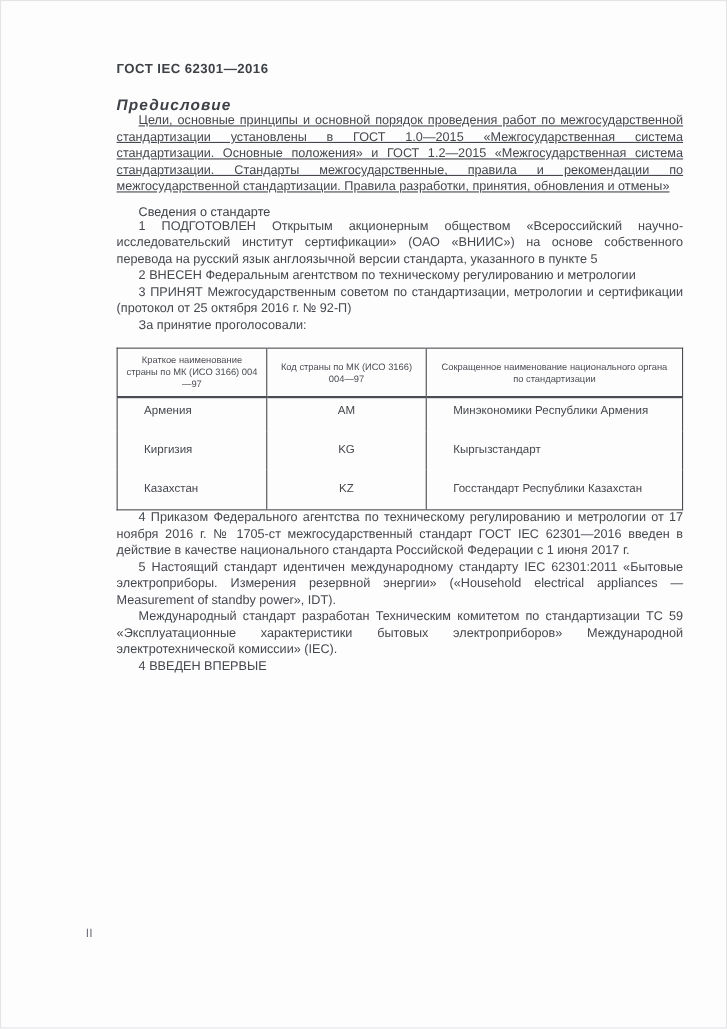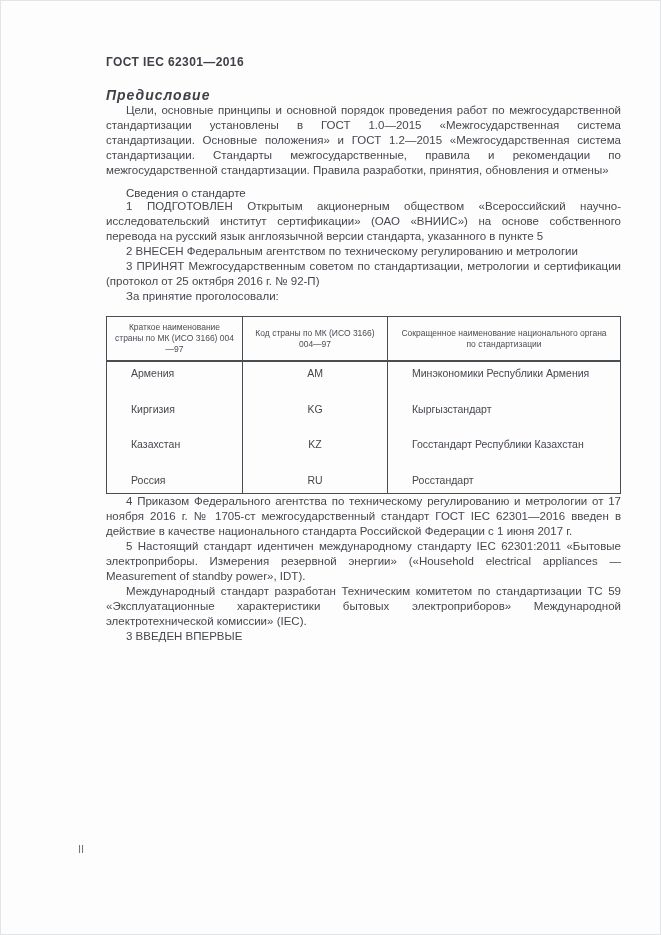--- a/index.html
+++ b/index.html
@@ -48,21 +48,21 @@
     text-align: justify;
     text-indent: 20px;
     margin: 0;
   }
   .section-heading {
     font-size: 11.5px;
     font-weight: normal;
     margin: 9px 0 0 20px;
     color: #3e4146;
   }
-  .mt-intro   { margin-top: 17px; }
+  .mt-intro   { margin-top: 17px; text-decoration: underline; }
   .mt-item    { margin-top: 11px; }
   .mt-item-lg { margin-top: 15px; }
   .mt-none    { margin-top: 0; }
   .mt-last    { margin-top: 22px; }
 
   table.vote-table {
     width: 100%;
     border-collapse: collapse;
     margin-top: 12px;
     border: 1px solid #4a4d52;
@@ -136,30 +136,25 @@
       <tr>
         <td class="col-country">Киргизия</td>
         <td class="col-code">KG</td>
         <td class="col-org">Кыргызстандарт</td>
       </tr>
       <tr>
         <td class="col-country">Казахстан</td>
         <td class="col-code">KZ</td>
         <td class="col-org">Госстандарт Республики Казахстан</td>
       </tr>
-      <tr class="last">
-        <td class="col-country">Россия</td>
-        <td class="col-code">RU</td>
-        <td class="col-org">Росстандарт</td>
-      </tr>
     </tbody>
   </table>
 
   <p class="body mt-item-lg">4 Приказом Федерального агентства по техническому регулированию и метрологии от 17 ноября 2016 г. № 1705-ст межгосударственный стандарт ГОСТ IEC 62301—2016 введен в действие в качестве национального стандарта Российской Федерации с 1 июня 2017 г.</p>
 
   <p class="body mt-item">5 Настоящий стандарт идентичен международному стандарту IEC 62301:2011 «Бытовые электроприборы. Измерения резервной энергии» («Household electrical appliances — Measurement of standby power», IDT).</p>
   <p class="body mt-none">Международный стандарт разработан Техническим комитетом по стандартизации ТС 59 «Эксплуатационные характеристики бытовых электроприборов» Международной электротехнической комиссии» (IEC).</p>
 
-  <p class="body mt-last">3 ВВЕДЕН ВПЕРВЫЕ</p>
+  <p class="body mt-last">4 ВВЕДЕН ВПЕРВЫЕ</p>
 
 </div>
 
 <div class="page-number">II</div>
 
 </body></html>

